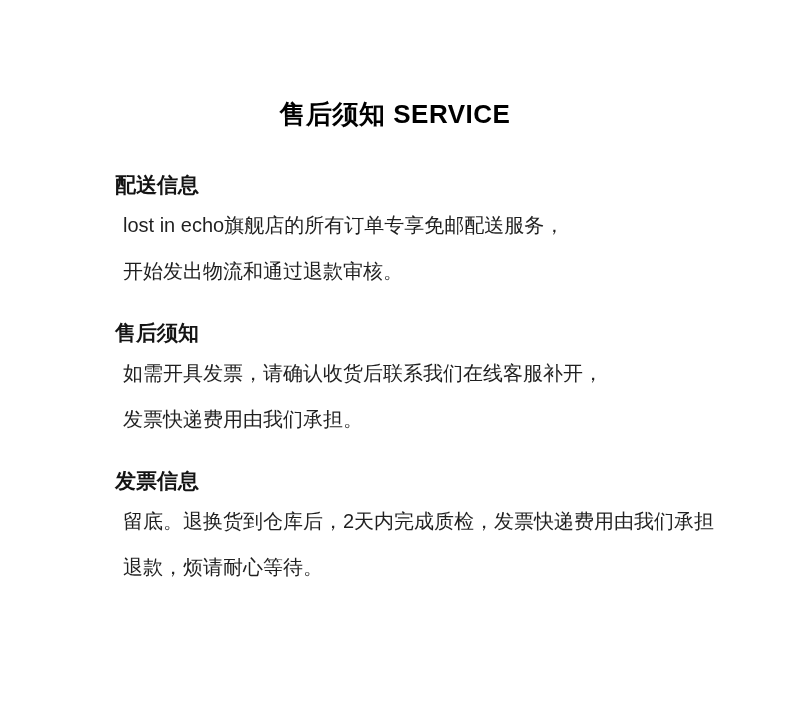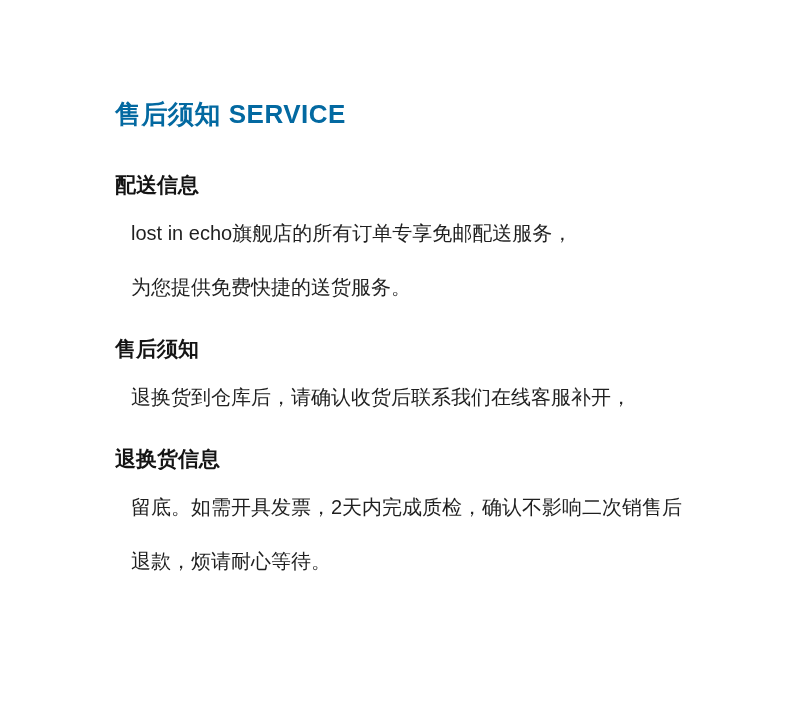--- a/index.html
+++ b/index.html
@@ -17,61 +17,62 @@
   .page {
     box-sizing: border-box;
     width: 790px;
     height: 705px;
     padding: 98px 115px 0 115px;
   }
   .title {
     font-size: 26px;
     font-weight: 700;
     line-height: 32px;
-    text-align: left;
+    text-align: center;
     letter-spacing: 0.5px;
-    color: #0369a1;
+    color: #000000;
     margin: 0 0 42px 0;
   }
   .section {
     margin: 0 0 30px 0;
   }
   .heading {
     font-size: 21px;
     font-weight: 700;
     line-height: 26px;
     color: #141414;
     margin: 8px 0 8px 0;
   }
   .line {
     font-size: 20px;
     font-weight: 400;
     line-height: 38px;
-    margin: 16px;
+    margin: 8px;
     white-space: nowrap;
     color: #1f1f1f;
   }
 </style>
 </head>
 <body>
 
 <div class="page">
 
   <h1 class="title">售后须知 SERVICE</h1>
 
   <div class="section">
     <h2 class="heading">配送信息</h2>
     <p class="line">lost in echo旗舰店的所有订单专享免邮配送服务，</p>
-    <p class="line">为您提供免费快捷的送货服务。</p>
+    <p class="line">开始发出物流和通过退款审核。</p>
   </div>
 
   <div class="section">
     <h2 class="heading">售后须知</h2>
-    <p class="line">退换货到仓库后，请确认收货后联系我们在线客服补开，</p>
+    <p class="line">如需开具发票，请确认收货后联系我们在线客服补开，</p>
+    <p class="line">发票快递费用由我们承担。</p>
   </div>
 
   <div class="section">
-    <h2 class="heading">退换货信息</h2>
-    <p class="line">留底。如需开具发票，2天内完成质检，确认不影响二次销售后</p>
+    <h2 class="heading">发票信息</h2>
+    <p class="line">留底。退换货到仓库后，2天内完成质检，发票快递费用由我们承担</p>
     <p class="line">退款，烦请耐心等待。</p>
   </div>
 
 </div>
 
 </body></html>

